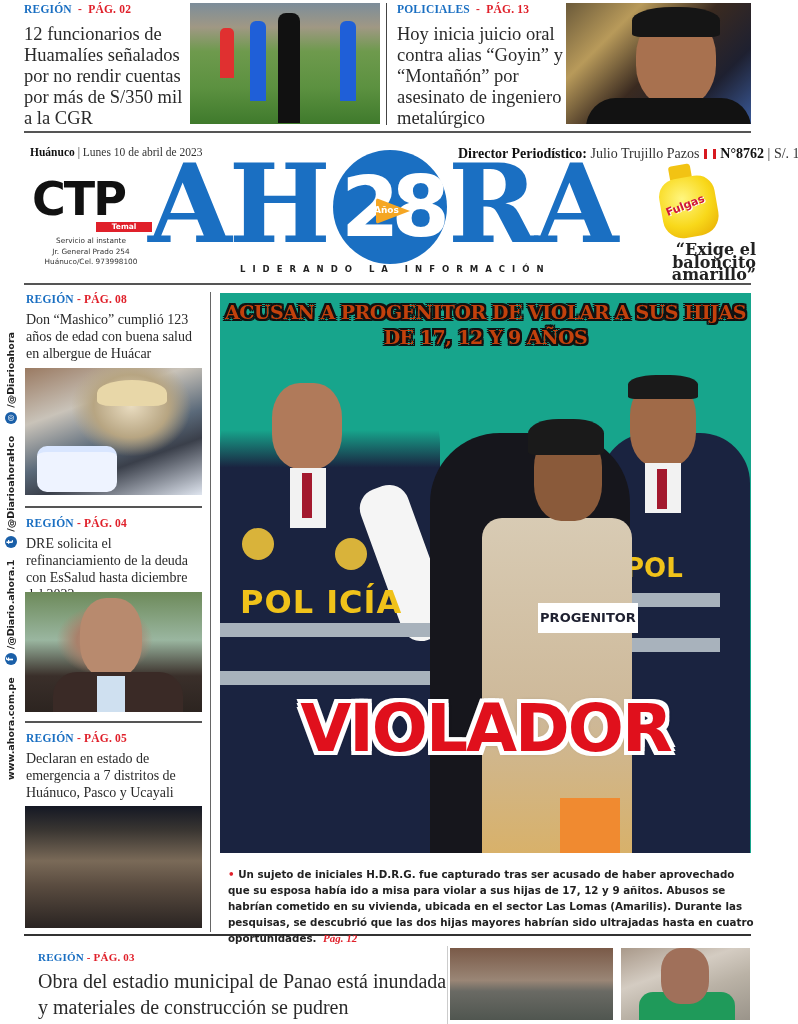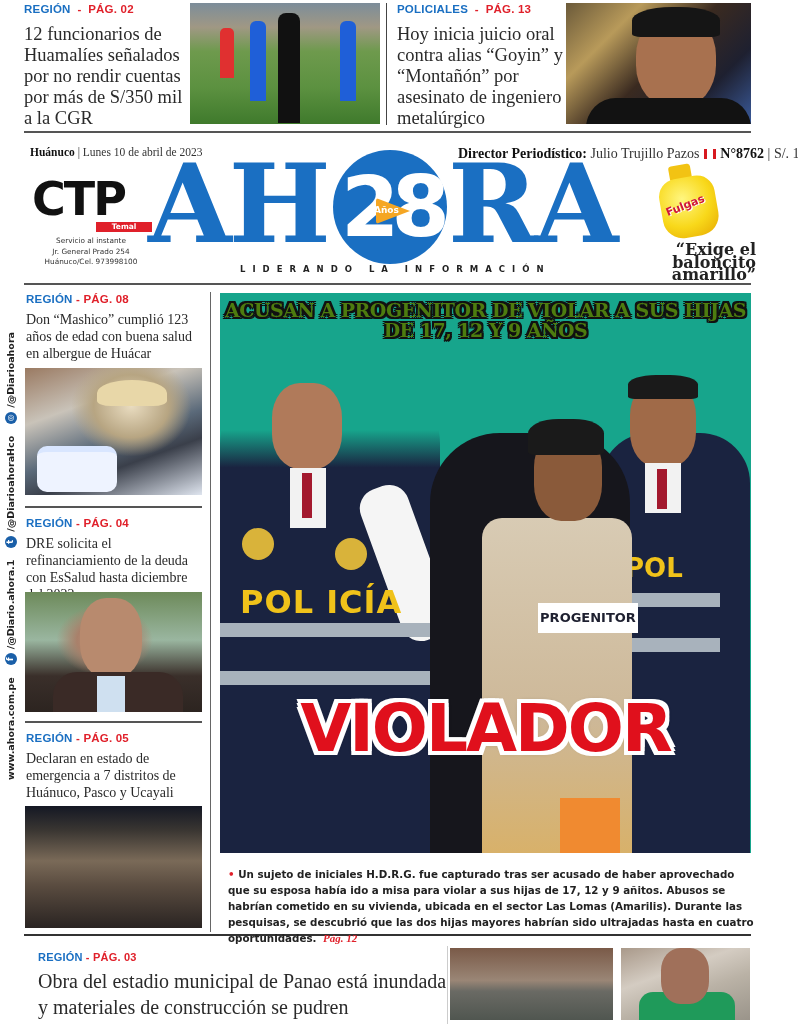--- a/index.html
+++ b/index.html
@@ -1,21 +1,21 @@
 <!DOCTYPE html>
 <html><head>
 <meta charset="utf-8">
 <style>
   * { box-sizing: border-box; margin: 0; padding: 0; }
   html, body { width: 798px; height: 1024px; background: #ffffff; overflow: hidden; }
   body { position: relative; font-family: "DejaVu Serif", serif; color: #222; }
 
   .abs { position: absolute; }
 
-  .kicker { font-family: Liberation Sans, sans-serif; font-weight: bold; font-size: 11.5px; letter-spacing: 0.2px; white-space: nowrap; }
+  .kicker { font-family: Liberation Serif, serif; font-weight: bold; font-size: 11.5px; letter-spacing: 0.2px; white-space: nowrap; }
   .kicker .sec { color: #1a6fc2; }
   .kicker .dash { color: #e0202a; }
   .kicker .pag { color: #e0202a; }
 
   .headline { font-family: "Liberation Serif", serif; color: #2a2a2a; line-height: 1.13; }
 
   
   #top-left-kicker { left: 24px; top: 3px; }
   #top-left-head { left: 24px; top: 24px; width: 165px; font-size: 18.5px; }
   #top-left-photo { left: 190px; top: 3px; width: 190px; height: 121px; overflow: hidden;
@@ -105,21 +105,21 @@
 
   #main-photo .officer-r { position: absolute; left: 380px; top: 140px; width: 150px; height: 420px; background: #1a2340; border-radius: 50px 50px 0 0; }
   #main-photo .face-r { position: absolute; left: 410px; top: 88px; width: 66px; height: 86px; border-radius: 40%; background: #a06a48; }
   #main-photo .hair-r { position: absolute; left: 408px; top: 82px; width: 70px; height: 24px; border-radius: 40% 40% 10% 10%; background: #1a1a1a; }
   #main-photo .shirt-r { position: absolute; left: 425px; top: 170px; width: 36px; height: 50px; background: #f2f2f2; }
   #main-photo .tie-r { position: absolute; left: 437px; top: 176px; width: 10px; height: 40px; background: #a3192e; }
   #main-photo .stripe-r1 { position: absolute; left: 380px; top: 300px; width: 120px; height: 14px; background: #a8b2bc; }
   #main-photo .stripe-r2 { position: absolute; left: 380px; top: 345px; width: 120px; height: 14px; background: #a8b2bc; }
   #main-photo .pol-r { position: absolute; left: 405px; top: 260px; font-family: "DejaVu Sans", sans-serif; font-weight: bold; font-size: 26px; color: #f0c21a; }
 
-  #main-sub { left: 220px; top: 300px; width: 531px; text-align: center; font-family: "DejaVu Serif", serif; font-weight: bold; font-size: 19px; line-height: 20px; color: #4d7c0f; letter-spacing: -0.5px;
+  #main-sub { left: 220px; top: 300px; width: 531px; text-align: center; font-family: "DejaVu Serif", serif; font-weight: bold; font-size: 19px; line-height: 25px; color: #c2410c; letter-spacing: -0.5px;
     text-shadow: -2px -2px 0 #111, 2px -2px 0 #111, -2px 2px 0 #111, 2px 2px 0 #111, 0 2px 0 #111, 0 -2px 0 #111, 2px 0 0 #111, -2px 0 0 #111; }
   #main-head { left: 220px; top: 694px; width: 531px; text-align: center; font-family: "DejaVu Sans", sans-serif; font-weight: 900; font-size: 66px; line-height: 70px; color: #e0101c; letter-spacing: -2px;
     text-shadow: -4px -4px 0 #fff, 4px -4px 0 #fff, -4px 4px 0 #fff, 4px 4px 0 #fff, 0 4px 0 #fff, 0 -4px 0 #fff, 4px 0 0 #fff, -4px 0 0 #fff, 0 0 6px rgba(0,0,0,.4); }
 
   #main-lead { left: 228px; top: 866px; width: 526px; font-family: "DejaVu Sans", sans-serif; font-weight: bold; font-size: 10.3px; line-height: 16px; color: #222; }
   #main-lead .bullet { color: #e0202a; }
   #main-lead .pagref { color: #e0202a; font-style: italic; font-family: "Liberation Serif", serif; font-size: 11px; margin-left: 3px; }
 
   
   #b-kicker { left: 38px; top: 951px; font-size: 11px; }

